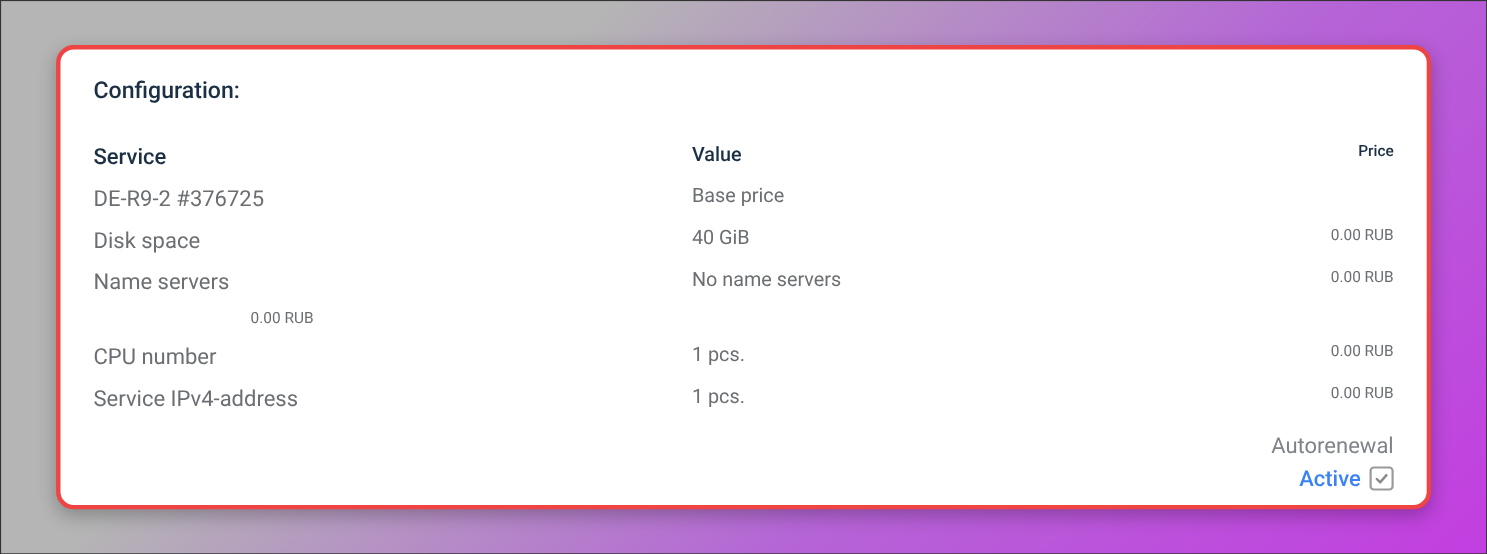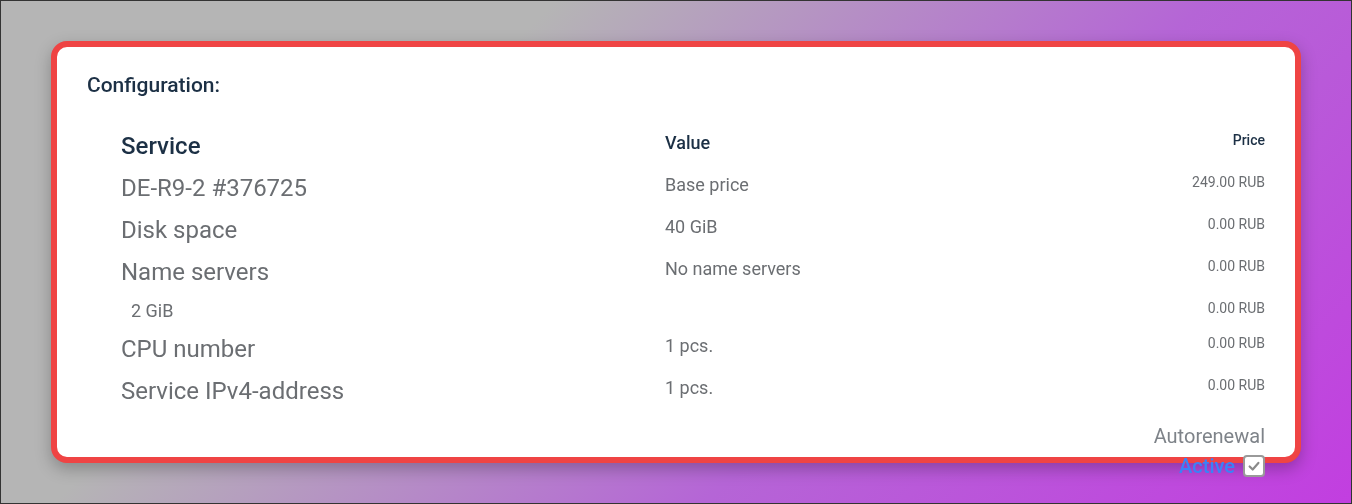--- a/index.html
+++ b/index.html
@@ -11,21 +11,21 @@
     width: 1352px;
     height: 504px;
     font-family: -apple-system, BlinkMacSystemFont, "Segoe UI", Roboto, "Helvetica Neue", Arial, sans-serif;
     background: linear-gradient(135deg, #b5b5b5 0%, #b5b5b5 30%, #b565d6 65%, #c23ee0 100%);
     padding: 40px 50px;
     border: 1px solid #333;
   }
   .card {
     background: #ffffff;
     border-radius: 16px;
-    border: 6px solid #ef4444;
+    border: 4px solid #ef4444;
     box-shadow: 0 6px 16px rgba(0,0,0,0.25);
     padding: 26px 30px 20px 30px;
     width: 100%;
     height: 100%;
   }
   .card-title {
     font-size: 21px;
     font-weight: 500;
     color: #1c3045;
     margin-bottom: 28px;
@@ -33,23 +33,22 @@
   .config-table {
     width: 100%;
   }
   .config-row {
     display: flex;
     width: 100%;
     padding: 7px 0;
   }
   .col-service {
     flex: 0 0 500px;
-    font-size: 24px;
+    font-size: 20px;
     color: #6b6e72;
-    margin-left: 34px;
   }
   .col-value {
     flex: 1;
     font-size: 18px;
     color: #6b6e72;
     margin-left: 44px;
   }
   .col-price {
     flex: 0 0 200px;
     text-align: right;
@@ -114,34 +113,32 @@
   <div class="config-table">
     <div class="config-row header">
       <div class="col-service">Service</div>
       <div class="col-value">Value</div>
       <div class="col-price">Price</div>
     </div>
 
     <div class="config-row">
       <div class="col-service">DE-R9-2 #376725</div>
       <div class="col-value">Base price</div>
-      <div class="col-price">249.00 RUB</div>
     </div>
     <div class="config-row">
       <div class="col-service">Disk space</div>
       <div class="col-value">40 GiB</div>
       <div class="col-price">0.00 RUB</div>
     </div>
     <div class="config-row">
       <div class="col-service">Name servers</div>
       <div class="col-value">No name servers</div>
       <div class="col-price">0.00 RUB</div>
     </div>
     <div class="config-row">
-      <div class="col-value">2 GiB</div>
       <div class="col-price">0.00 RUB</div>
     </div>
     <div class="config-row">
       <div class="col-service">CPU number</div>
       <div class="col-value">1 pcs.</div>
       <div class="col-price">0.00 RUB</div>
     </div>
     <div class="config-row">
       <div class="col-service">Service IPv4-address</div>
       <div class="col-value">1 pcs.</div>

